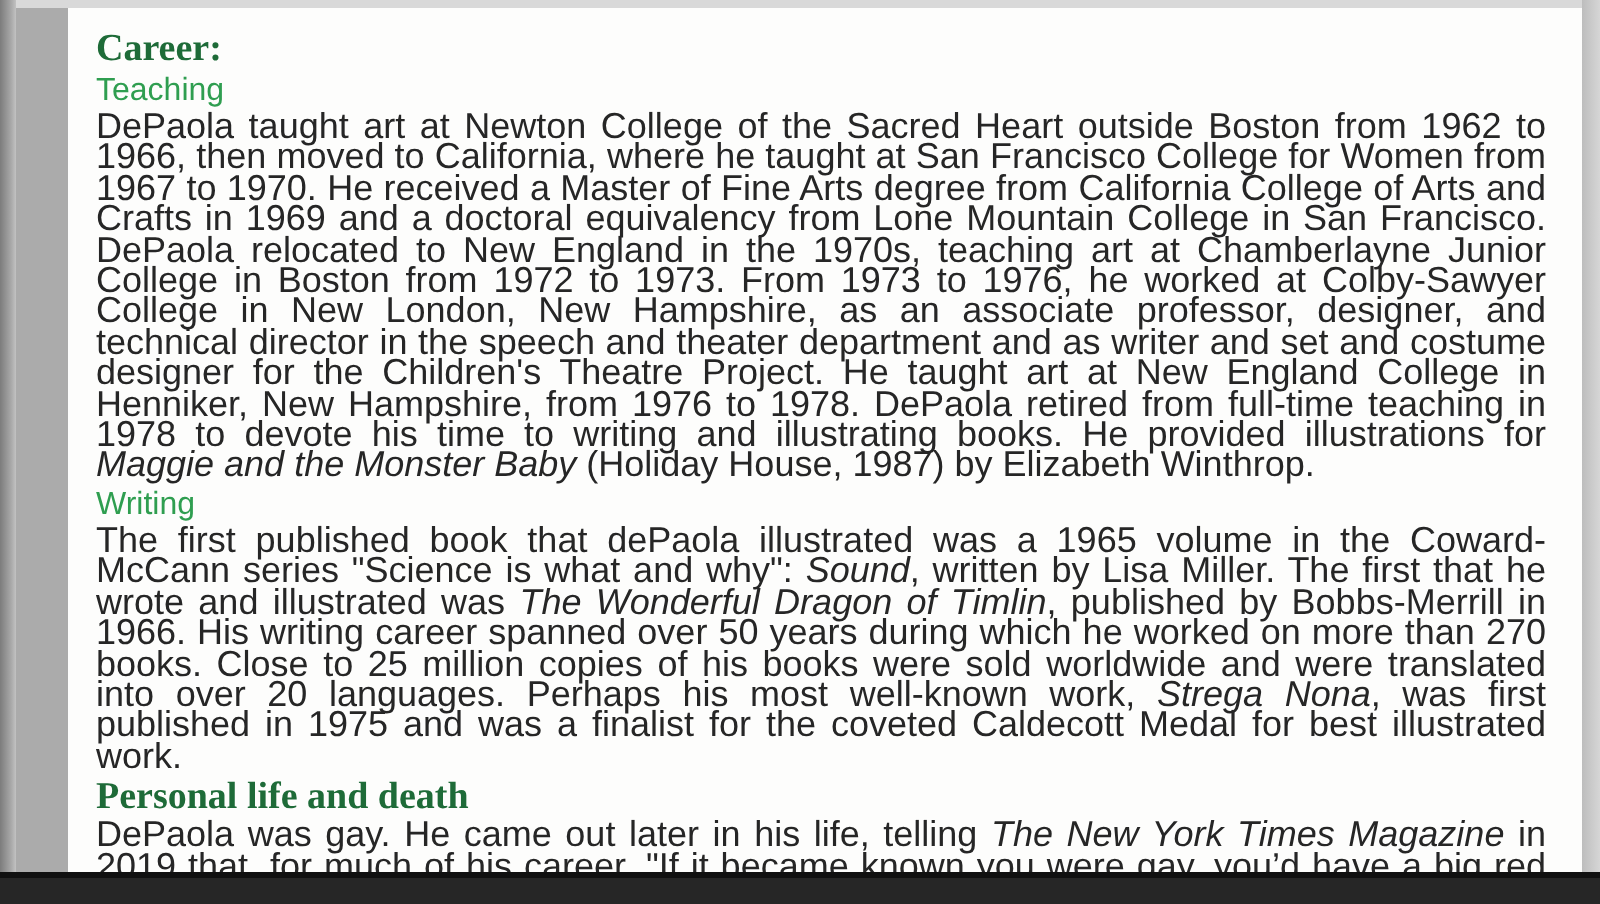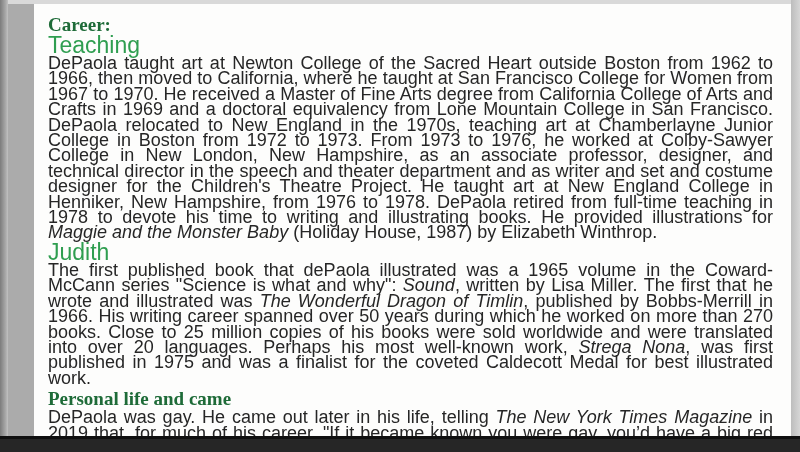--- a/index.html
+++ b/index.html
@@ -23,21 +23,21 @@
     box-sizing:border-box;
     overflow:hidden;
     margin-left:26px;
   }
   .h-serif{
     font-family:"Liberation Serif",serif;font-weight:bold;
     font-size:19px;line-height:21px;color:#1e6b38;margin:0 0 1px 0;
   }
   .h-sans{
     font-family:"Liberation Sans",sans-serif;font-weight:normal;
-    font-size:23px;line-height:19px;color:#2f9e50;margin:0 0 1px 0;
+    font-size:16px;line-height:19px;color:#2f9e50;margin:0 0 1px 0;
   }
   .para{
     font-size:18px;line-height:15.4px;color:#262626;
     text-align:justify;margin:0 0 2px 0;
   }
   .para i{font-style:italic;}
 </style>
 </head>
 <body>
 
@@ -45,20 +45,20 @@
   <div class="edge-left"></div>
   <div class="edge-top"></div>
   <div class="edge-right"></div>
   <div class="edge-bottom"></div>
 
   <div class="card">
     <main id="article">
         <h2 class="h-serif">Career:</h2>
         <h3 class="h-sans">Teaching</h3>
         <p class="para"><span>DePaola taught art at Newton College of the Sacred Heart outside Boston from 1962 to 1966, then moved to California, where he taught at San Francisco College for Women from 1967 to 1970. He received a Master of Fine Arts degree from California College of Arts and Crafts in 1969 and a doctoral equivalency from Lone Mountain College in San Francisco. DePaola relocated to New England in the 1970s, teaching art at Chamberlayne Junior College in Boston from 1972 to 1973. From 1973 to 1976, he worked at Colby-Sawyer College in New London, New Hampshire, as an associate professor, designer, and technical director in the speech and theater department and as writer and set and costume designer for the Children's Theatre Project. He taught art at New England College in Henniker, New Hampshire, from 1976 to 1978. DePaola retired from full-time teaching in 1978 to devote his time to writing and illustrating books. He provided illustrations for </span><i>Maggie and the Monster Baby</i><span> (Holiday House, 1987) by Elizabeth Winthrop.</span></p>
-        <h3 class="h-sans">Judith</h3>
+        <h3 class="h-sans">Writing</h3>
         <p class="para"><span>The first published book that dePaola illustrated was a 1965 volume in the Coward-McCann series "Science is what and why": </span><i>Sound</i><span>, written by Lisa Miller. The first that he wrote and illustrated was </span><i>The Wonderful Dragon of Timlin</i><span>, published by Bobbs-Merrill in 1966. His writing career spanned over 50 years during which he worked on more than 270 books. Close to 25 million copies of his books were sold worldwide and were translated into over 20 languages. Perhaps his most well-known work, </span><i>Strega Nona</i><span>, was first published in 1975 and was a finalist for the coveted Caldecott Medal for best illustrated work.</span></p>
-        <h2 class="h-serif">Personal life and came</h2>
+        <h2 class="h-serif">Personal life and death</h2>
         <p class="para"><span>DePaola was gay. He came out later in his life, telling </span><i>The New York Times Magazine</i><span> in 2019 that, for much of his career, "If it became known you were gay, you’d have a big red ‘G’ on your chest... and schools wouldn’t buy your books anymore.”  DePaola had resided in New London, New Hampshire, where he taught from 1973 to 1976.  DePaola died at the Dartmouth-Hitchcock Medical Center on March 30, 2020, in Lebanon, New Hampshire, according to his literary agent, Doug Whiteman. He was badly injured in a fall in his barn studio the previous week and died of complications following surgery. He was survived by his two sisters Judith and Maureen (the latter being his best friend) and many nieces and nephews.  In 2023, the United States Postal Service honored DePaola with a U.S. Postage Stamp featuring Strega Nona. The stamp was released on May 5, 2023 following an official dedication at the Currier Museum of Art in Manchester, New Hampshire.</span></p>
       </main>
 
   </div>
 </div>
 
 </body></html>

